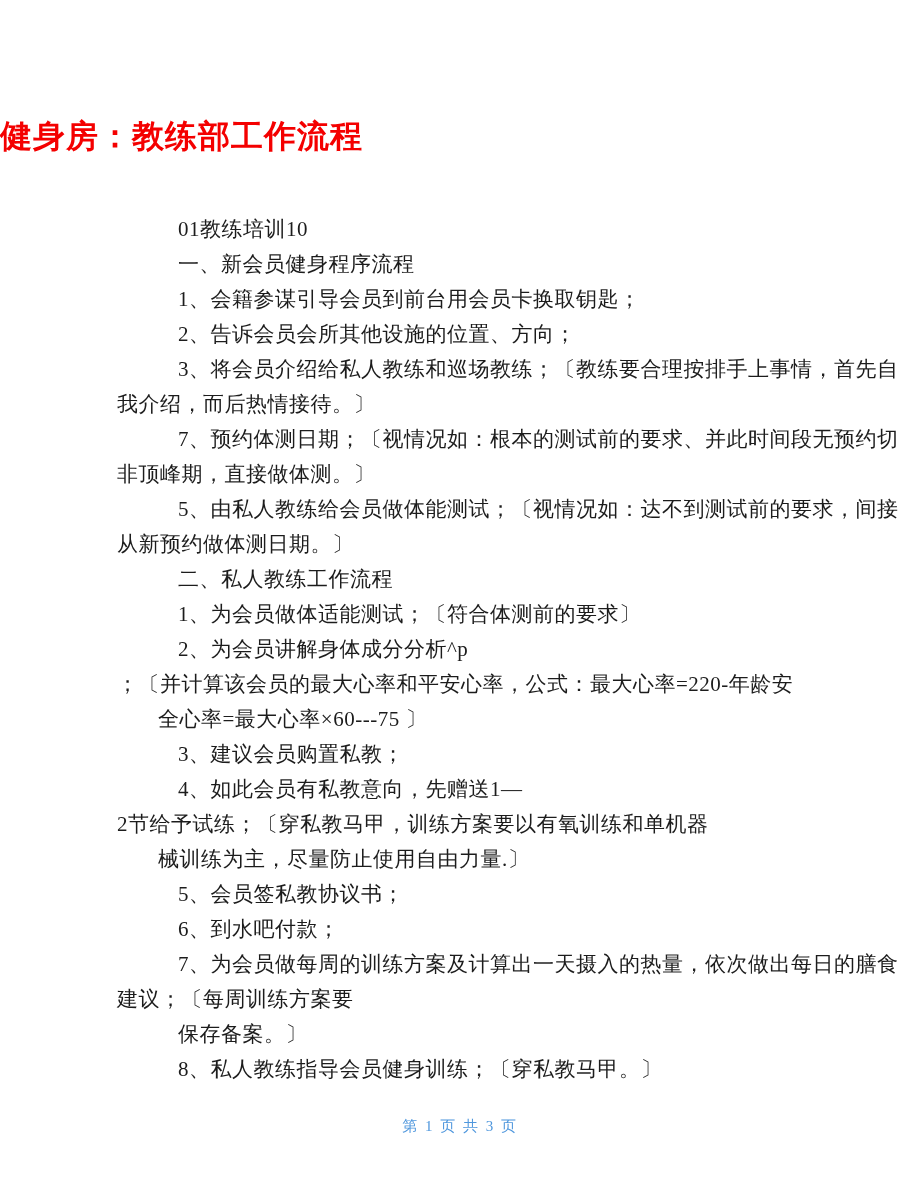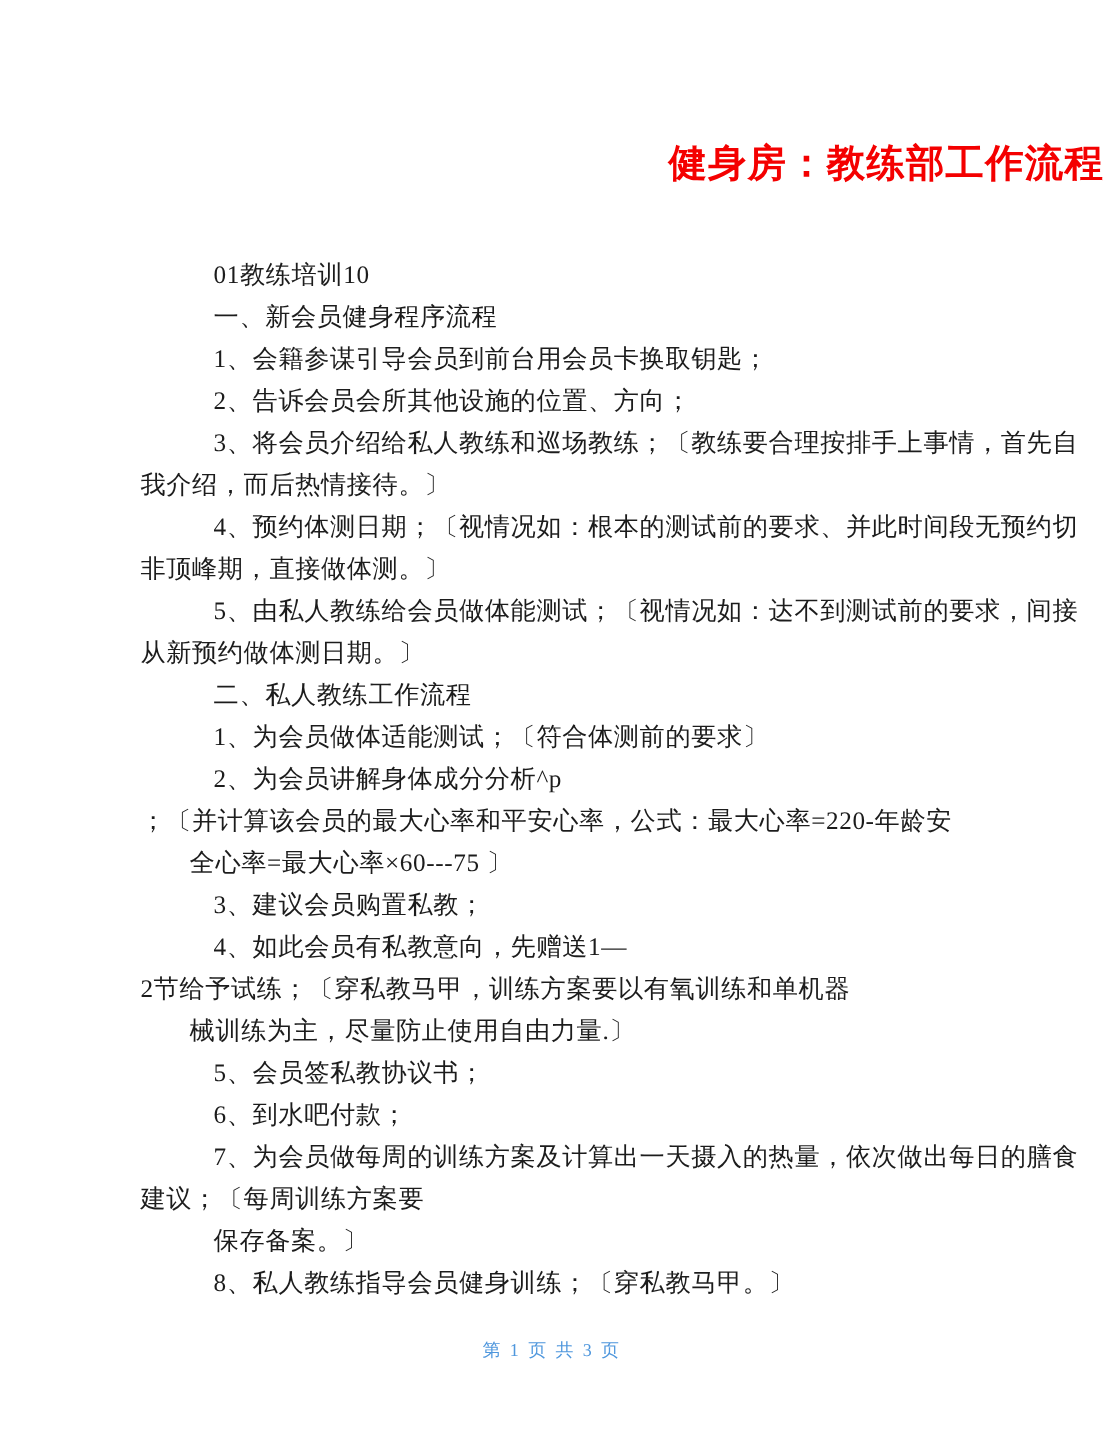--- a/index.html
+++ b/index.html
@@ -14,21 +14,21 @@
     background: #ffffff;
     overflow: hidden;
     font-family: "Liberation Serif", "DejaVu Serif", serif;
   }
   .doc-title {
     position: absolute;
     top: 110px;
     left: 0;
     width: 100%;
     margin: 0;
-    text-align: right;
+    text-align: left;
     font-family: "DejaVu Sans", "Liberation Sans", sans-serif;
     font-size: 32px;
     font-weight: bold;
     letter-spacing: 1px;
     line-height: 52px;
   }
   .doc-body {
     position: absolute;
     top: 212px;
     left: 105px;
@@ -62,21 +62,21 @@
 <div class="page">
   <h1 class="doc-title" style="color: rgb(244, 0, 0);">健身房：教练部工作流程</h1>
 
   <div class="doc-body" id="doc-body" style="color: rgb(28, 28, 28);">
       <div class="line i1">01教练培训10</div>
       <div class="line i1">一、新会员健身程序流程</div>
       <div class="line i1">1、会籍参谋引导会员到前台用会员卡换取钥匙；</div>
       <div class="line i1">2、告诉会员会所其他设施的位置、方向；</div>
       <div class="line i1">3、将会员介绍给私人教练和巡场教练；〔教练要合理按排手上事情，首先自</div>
       <div class="line i0">我介绍，而后热情接待。〕</div>
-      <div class="line i1">4、预约体测日期；〔视情况如：根本的测试前的要求、并此时间段无预约切</div>
+      <div class="line i1">7、预约体测日期；〔视情况如：根本的测试前的要求、并此时间段无预约切</div>
       <div class="line i0">非顶峰期，直接做体测。〕</div>
       <div class="line i1">5、由私人教练给会员做体能测试；〔视情况如：达不到测试前的要求，间接</div>
       <div class="line i0">从新预约做体测日期。〕</div>
       <div class="line i1">二、私人教练工作流程</div>
       <div class="line i1">1、为会员做体适能测试；〔符合体测前的要求〕</div>
       <div class="line i1">2、为会员讲解身体成分分析^p</div>
       <div class="line i0">；〔并计算该会员的最大心率和平安心率，公式：最大心率=220-年龄安</div>
       <div class="line i2">全心率=最大心率×60---75 〕</div>
       <div class="line i1">3、建议会员购置私教；</div>
       <div class="line i1">4、如此会员有私教意向，先赠送1—</div>

